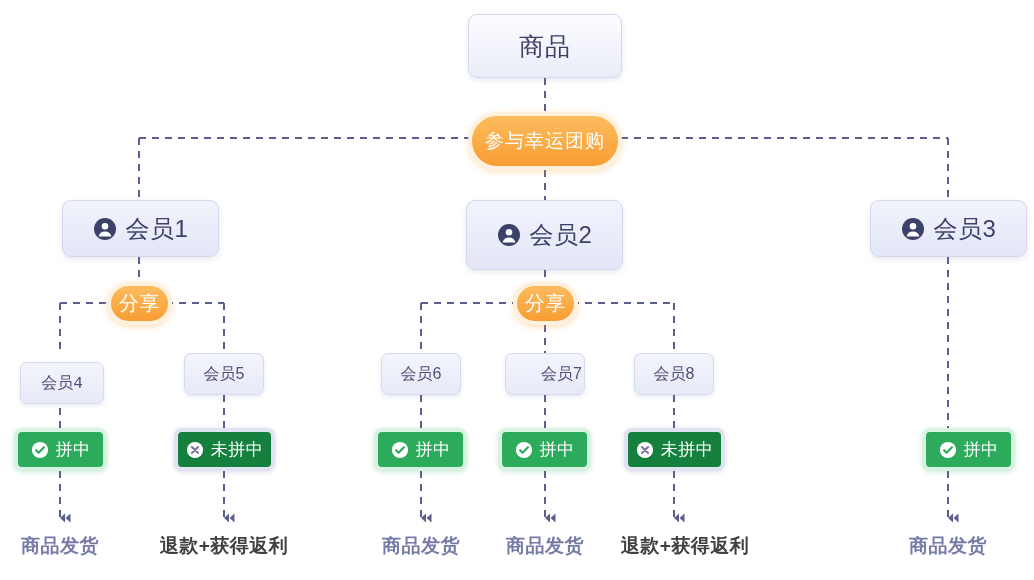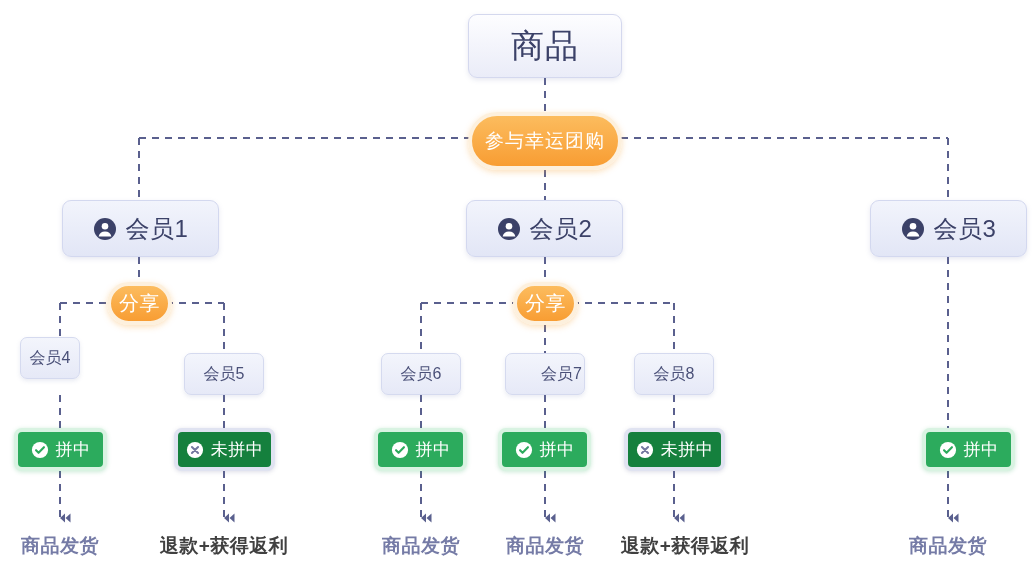--- a/index.html
+++ b/index.html
@@ -42,21 +42,21 @@
     white-space: nowrap;
   }
 
   
   .card-product {
     border-radius: 9px;
     background: linear-gradient(180deg, #fdfdff 0%, #eaecf8 100%);
     border: 1.5px solid #d4d8ee;
     box-shadow: 0 2px 5px rgba(120,128,180,0.18);
     color: #3b4168;
-    font-size: 33px;
+    font-size: 25px;
     letter-spacing: 1px;
   }
 
   
   .card-member {
     border-radius: 9px;
     background: linear-gradient(180deg, #f2f4fc 0%, #e2e6f6 100%);
     border: 1.5px solid #d3d8ef;
     box-shadow: 0 2px 5px rgba(120,128,180,0.18);
     color: #3b4168;
@@ -204,21 +204,21 @@
       <circle cx="12" cy="9.2" r="3.3" fill="#ffffff"></circle>
       <path d="M5.6 19.4a6.6 6.6 0 0 1 12.8 0z" fill="#ffffff"></path>
     </svg>
     <span>会员1</span>
   </div>
 
   <div class="node pill-orange small" style="left:107px; top:282px; width:65px; height:43px;">
     <span>分享</span>
   </div>
 
-  <div class="node card-sub" style="left:20px; top:337px; width:60px; height:42px;">
+  <div class="node card-sub" style="left:20px; top:362px; width:84px; height:42px;font-family:Liberation Mono, monospace;">
     <span>会员4</span>
   </div>
   <div class="node badge badge-success" style="left:14px; top:428px; width:93px; height:43px;">
     <svg class="bicon" viewBox="0 0 20 20">
       <circle cx="10" cy="10" r="9" fill="#ffffff"></circle>
       <path d="M5.6 10.2l2.8 2.9 6-6.2" stroke="#2cab5d" stroke-width="2.3" fill="none" stroke-linecap="round" stroke-linejoin="round"></path>
     </svg>
     <span>拼中</span>
   </div>
   <div class="node outcome outcome-ship" style="left:0px; top:532px; width:120px; height:28px;">
@@ -232,21 +232,21 @@
     <svg class="bicon" viewBox="0 0 20 20">
       <circle cx="10" cy="10" r="9" fill="#ffffff"></circle>
       <path d="M6.6 6.6l6.8 6.8M13.4 6.6l-6.8 6.8" stroke="#73779f" stroke-width="2.2" stroke-linecap="round"></path>
     </svg>
     <span>未拼中</span>
   </div>
   <div class="node outcome outcome-refund" style="left:124px; top:532px; width:200px; height:28px;">
     <span>退款+获得返利</span>
   </div>
 
-  <div class="node card-member" style="left:466px; top:200px; width:157px; height:57px;">
+  <div class="node card-member" style="left:466px; top:200px; width:157px; height:70px;">
     <svg class="avatar" viewBox="0 0 24 24">
       <circle cx="12" cy="12" r="11" fill="#3b4168"></circle>
       <circle cx="12" cy="9.2" r="3.3" fill="#ffffff"></circle>
       <path d="M5.6 19.4a6.6 6.6 0 0 1 12.8 0z" fill="#ffffff"></path>
     </svg>
     <span>会员2</span>
   </div>
 
   <div class="node pill-orange small" style="left:513px; top:282px; width:65px; height:43px;">
     <span>分享</span>

